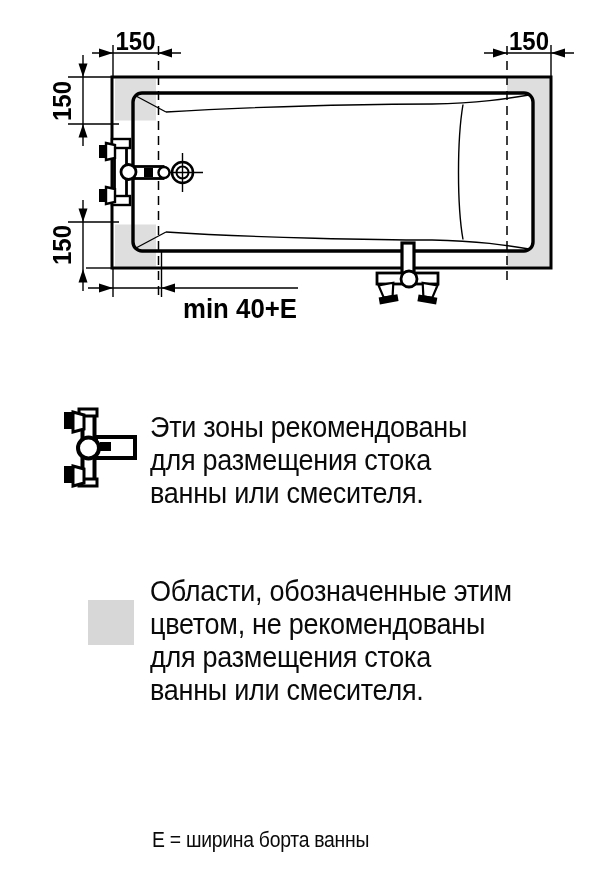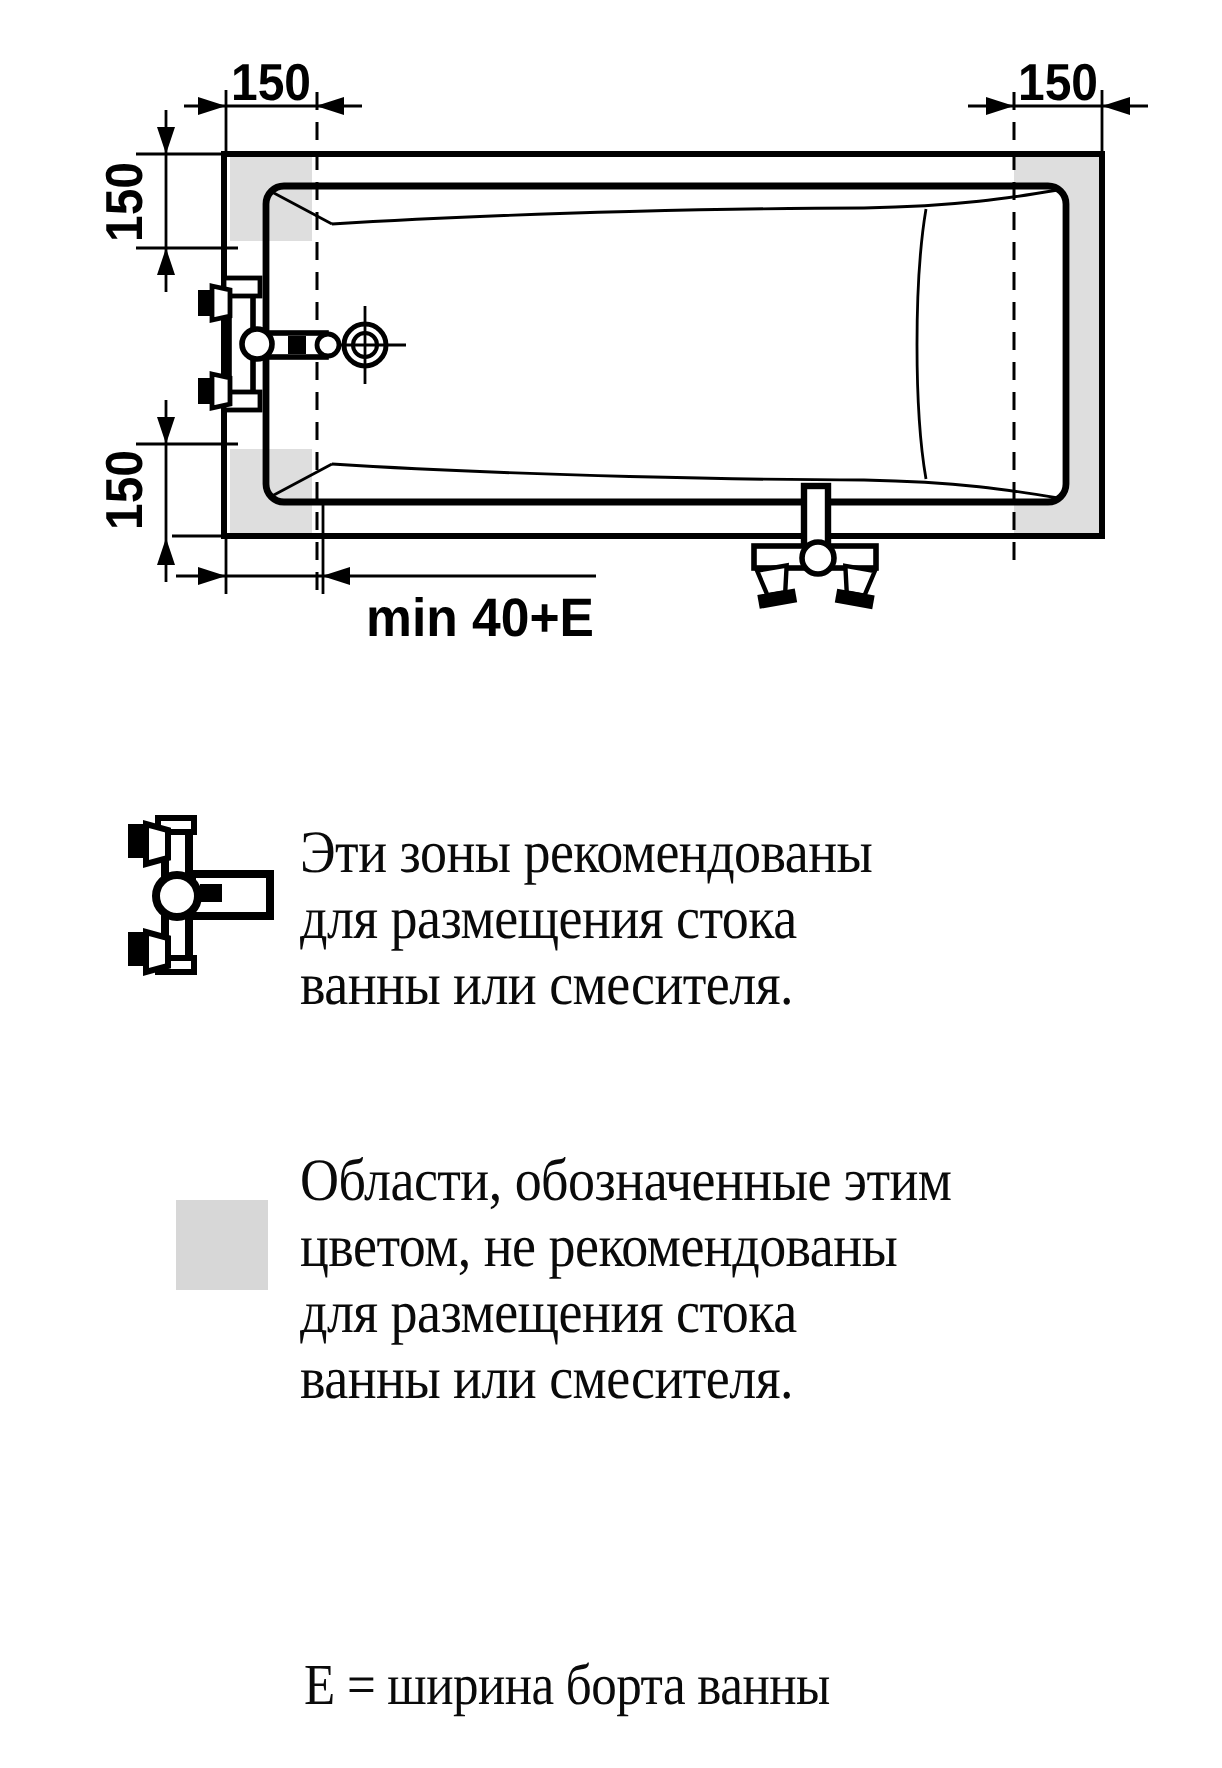--- a/index.html
+++ b/index.html
@@ -13,25 +13,25 @@
   .boldw{stroke:#000;stroke-width:3;fill:#fff;}
   .boldw4{stroke:#000;stroke-width:4;fill:#fff;}
   .dash{stroke:#000;stroke-width:1.5;fill:none;stroke-dasharray:9 6;}
   .arrow{fill:#000;stroke:none;}
   .dimtxt{font-family:"Liberation Sans",sans-serif;font-weight:bold;
           font-size:26px;fill:#000;}
   .dimtxt2{font-family:"Liberation Sans",sans-serif;font-weight:bold;
            font-size:27px;fill:#000;}
   
   .legend-text{position:absolute;left:150px;font-size:30px;line-height:33px;
-               letter-spacing:-0.3px;color:#0a0a0a;font-family:Liberation Serif, serif;}
+               letter-spacing:-0.3px;color:#0a0a0a;}
   .legend-text .ln{transform:scaleX(0.9);transform-origin:left top;
                    white-space:nowrap;}
-  .footnote{position:absolute;left:152px;top:827px;font-size:29px;
-            letter-spacing:-0.3px;color:#0a0a0a;font-family:Liberation Serif, serif;}
+  .footnote{position:absolute;left:152px;top:827px;font-size:22px;
+            letter-spacing:-0.3px;color:#0a0a0a;}
   .footnote .ln{transform:scaleX(0.88);transform-origin:left top;white-space:nowrap;}
   .swatch{position:absolute;left:88px;top:600px;width:46px;height:45px;
           background:#d7d7d7;}
 </style>
 </head>
 <body>
 
 <svg class="abs" style="left:0;top:0" width="611" height="345" viewBox="0 0 611 345">
 
   <g>

